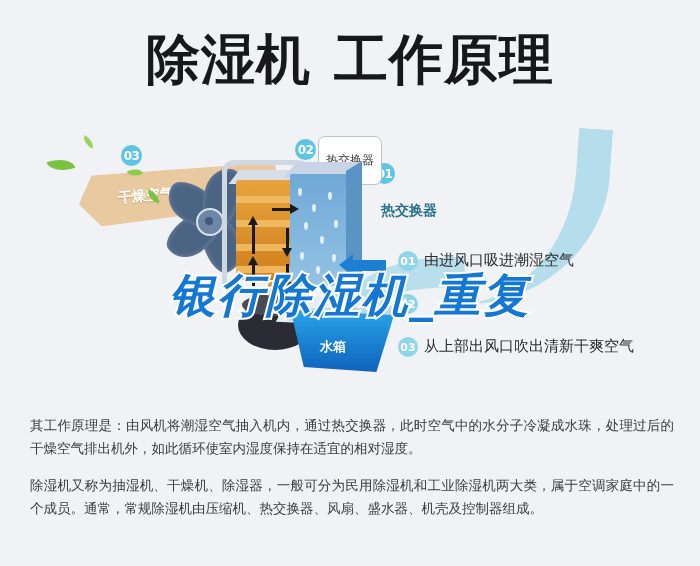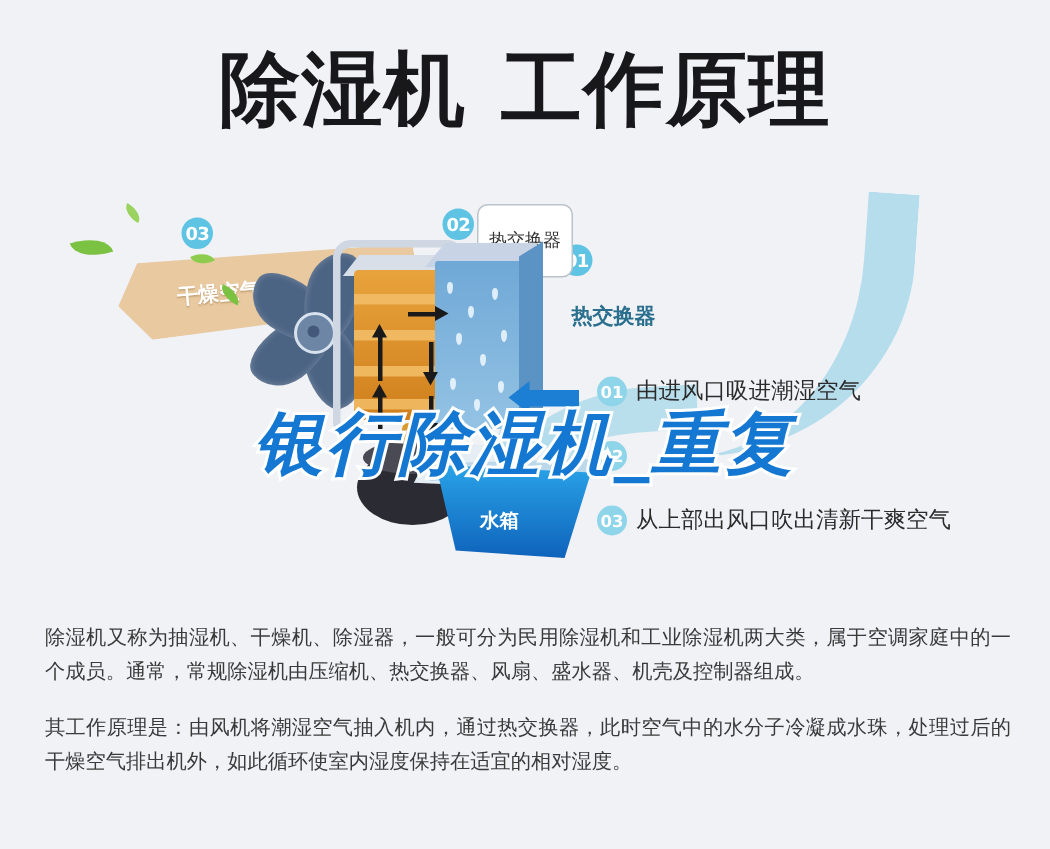--- a/index.html
+++ b/index.html
@@ -326,17 +326,17 @@
       <div class="leg-badge">03</div>
       <div class="leg-text">从上部出风口吹出清新干爽空气</div>
     </div>
   </div>
 
   <div class="watermark">
     <span>银行除湿机_重复</span>
   </div>
 
   <div class="prose">
+    <p class="para">其工作原理是：由风机将潮湿空气抽入机内，通过热交换器，此时空气中的水分子冷凝成水珠，处理过后的干燥空气排出机外，如此循环使室内湿度保持在适宜的相对湿度。</p>
     <p class="para">除湿机又称为抽湿机、干燥机、除湿器，一般可分为民用除湿机和工业除湿机两大类，属于空调家庭中的一个成员。通常，常规除湿机由压缩机、热交换器、风扇、盛水器、机壳及控制器组成。</p>
-    <p class="para">其工作原理是：由风机将潮湿空气抽入机内，通过热交换器，此时空气中的水分子冷凝成水珠，处理过后的干燥空气排出机外，如此循环使室内湿度保持在适宜的相对湿度。</p>
   </div>
 
 </div>
 
 </body></html>

